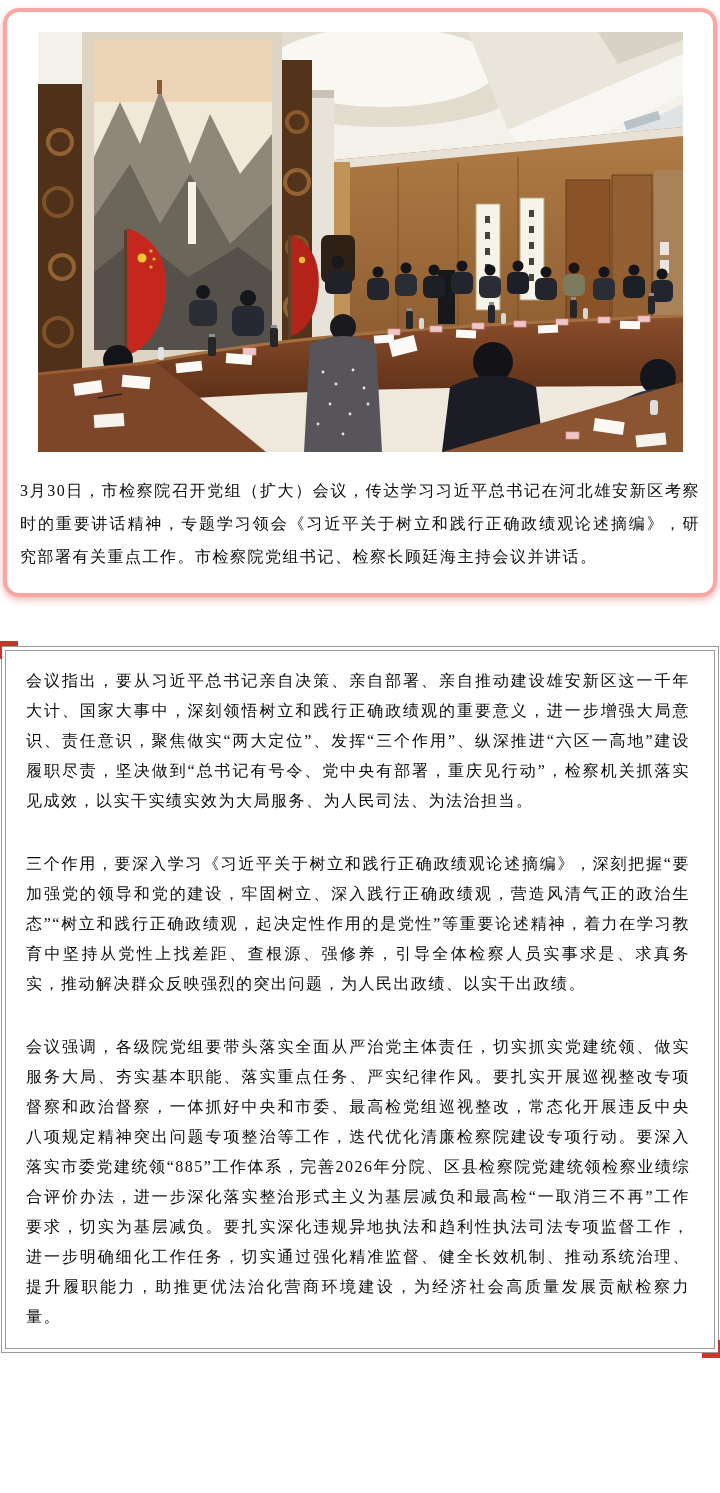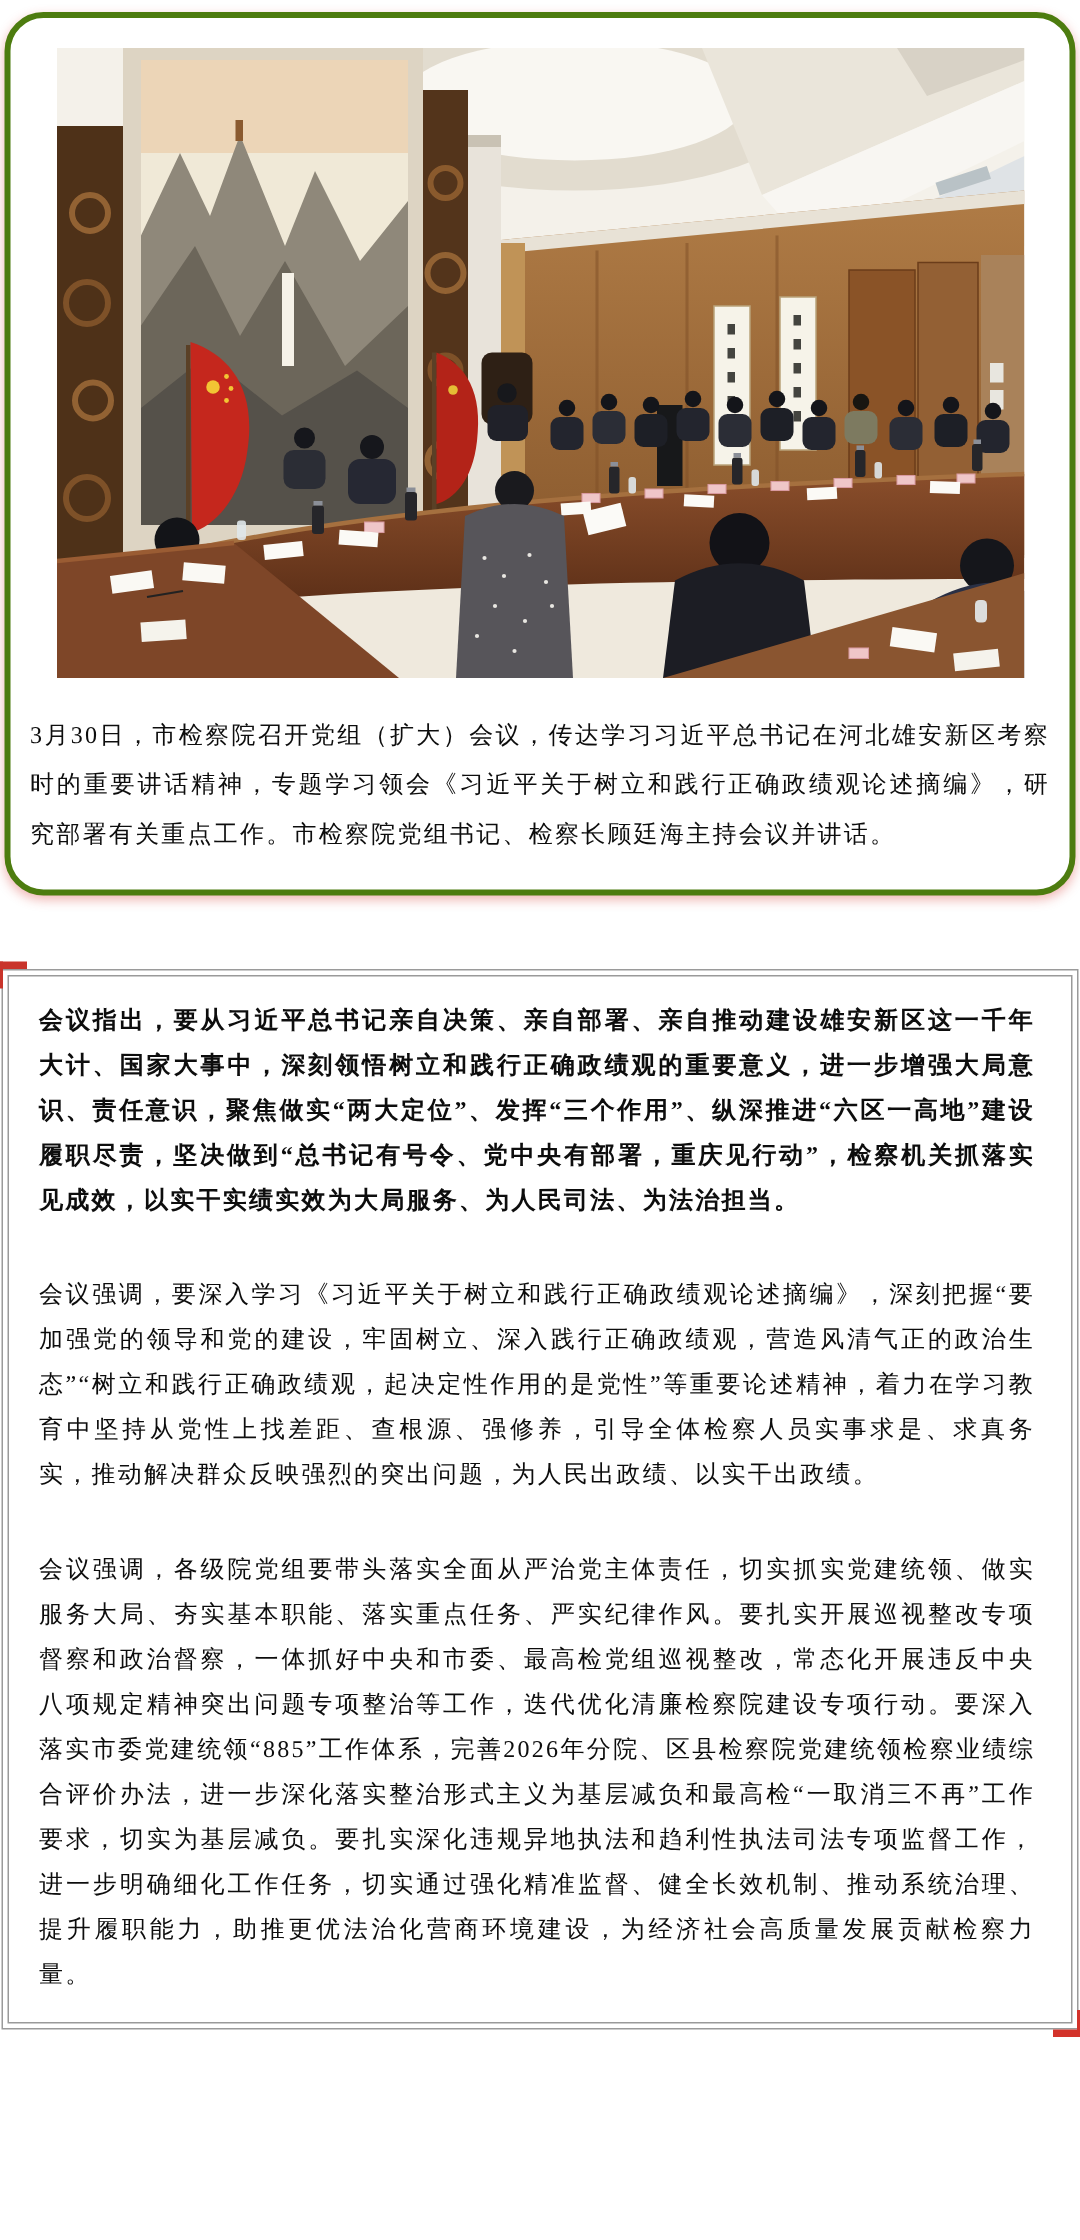--- a/index.html
+++ b/index.html
@@ -5,22 +5,22 @@
   html,body{margin:0;padding:0;background:#ffffff;}
   body{
     width:720px;
     font-family:"Liberation Serif","DejaVu Serif",serif;
     color:#111;
     overflow-x:hidden;
   }
   
   .photo-card{
     margin:8px 3px 0 3px;
-    border:4px solid #4d7c0f;
-    border-radius:26px;
+    border:4px solid #fca5a5;
+    border-radius:16px;
     background:#fff;
     padding:20px 9px 14px 9px;
     box-shadow:0 3px 7px rgba(211,51,43,.35);
   }
   .photo-frame{
     width:645px;height:420px;
     margin:0 auto;display:block;
     overflow:hidden;
   }
   .photo-frame svg{display:block;width:645px;height:420px;}
@@ -45,21 +45,21 @@
     padding:15px 24px 16px 20px;
   }
   .article-inner p{
     margin:33px 0 0 0;
     font-size:16px;
     line-height:30px;
     letter-spacing:1.5px;
     text-align:justify;
     color:#0d0d0d;
   }
-  .article-inner p:first-child{margin-top:0;font-weight:bold;}
+  .article-inner p:first-child{margin-top:0;}
   .corner{position:absolute;width:16px;height:13px;}
   .corner-tl{
     top:-6px;left:-5px;
     border-top:5px solid #c9342b;
     border-left:5px solid #c9342b;
   }
   .corner-br{
     bottom:-6px;right:-5px;
     border-bottom:5px solid #d3332b;
     border-right:5px solid #d3332b;
@@ -270,16 +270,16 @@
     </svg>
   </div>
   <p class="caption">3月30日，市检察院召开党组（扩大）会议，传达学习习近平总书记在河北雄安新区考察时的重要讲话精神，专题学习领会《习近平关于树立和践行正确政绩观论述摘编》，研究部署有关重点工作。市检察院党组书记、检察长顾廷海主持会议并讲话。</p>
 </div>
 
 <div class="article-outer">
   <span class="corner corner-tl"></span>
   <span class="corner corner-br"></span>
   <div class="article-inner">
     <p>会议指出，要从习近平总书记亲自决策、亲自部署、亲自推动建设雄安新区这一千年大计、国家大事中，深刻领悟树立和践行正确政绩观的重要意义，进一步增强大局意识、责任意识，聚焦做实“两大定位”、发挥“三个作用”、纵深推进“六区一高地”建设履职尽责，坚决做到“总书记有号令、党中央有部署，重庆见行动”，检察机关抓落实见成效，以实干实绩实效为大局服务、为人民司法、为法治担当。</p>
-    <p>会议强调，要深入学习《习近平关于树立和践行正确政绩观论述摘编》，深刻把握“要加强党的领导和党的建设，牢固树立、深入践行正确政绩观，营造风清气正的政治生态”“树立和践行正确政绩观，起决定性作用的是党性”等重要论述精神，着力在学习教育中坚持从党性上找差距、查根源、强修养，引导全体检察人员实事求是、求真务实，推动解决群众反映强烈的突出问题，为人民出政绩、以实干出政绩。</p>
+    <p>三个作用，要深入学习《习近平关于树立和践行正确政绩观论述摘编》，深刻把握“要加强党的领导和党的建设，牢固树立、深入践行正确政绩观，营造风清气正的政治生态”“树立和践行正确政绩观，起决定性作用的是党性”等重要论述精神，着力在学习教育中坚持从党性上找差距、查根源、强修养，引导全体检察人员实事求是、求真务实，推动解决群众反映强烈的突出问题，为人民出政绩、以实干出政绩。</p>
     <p>会议强调，各级院党组要带头落实全面从严治党主体责任，切实抓实党建统领、做实服务大局、夯实基本职能、落实重点任务、严实纪律作风。要扎实开展巡视整改专项督察和政治督察，一体抓好中央和市委、最高检党组巡视整改，常态化开展违反中央八项规定精神突出问题专项整治等工作，迭代优化清廉检察院建设专项行动。要深入落实市委党建统领“885”工作体系，完善2026年分院、区县检察院党建统领检察业绩综合评价办法，进一步深化落实整治形式主义为基层减负和最高检“一取消三不再”工作要求，切实为基层减负。要扎实深化违规异地执法和趋利性执法司法专项监督工作，进一步明确细化工作任务，切实通过强化精准监督、健全长效机制、推动系统治理、提升履职能力，助推更优法治化营商环境建设，为经济社会高质量发展贡献检察力量。</p>
   </div>
 </div>
 
 </body></html>

